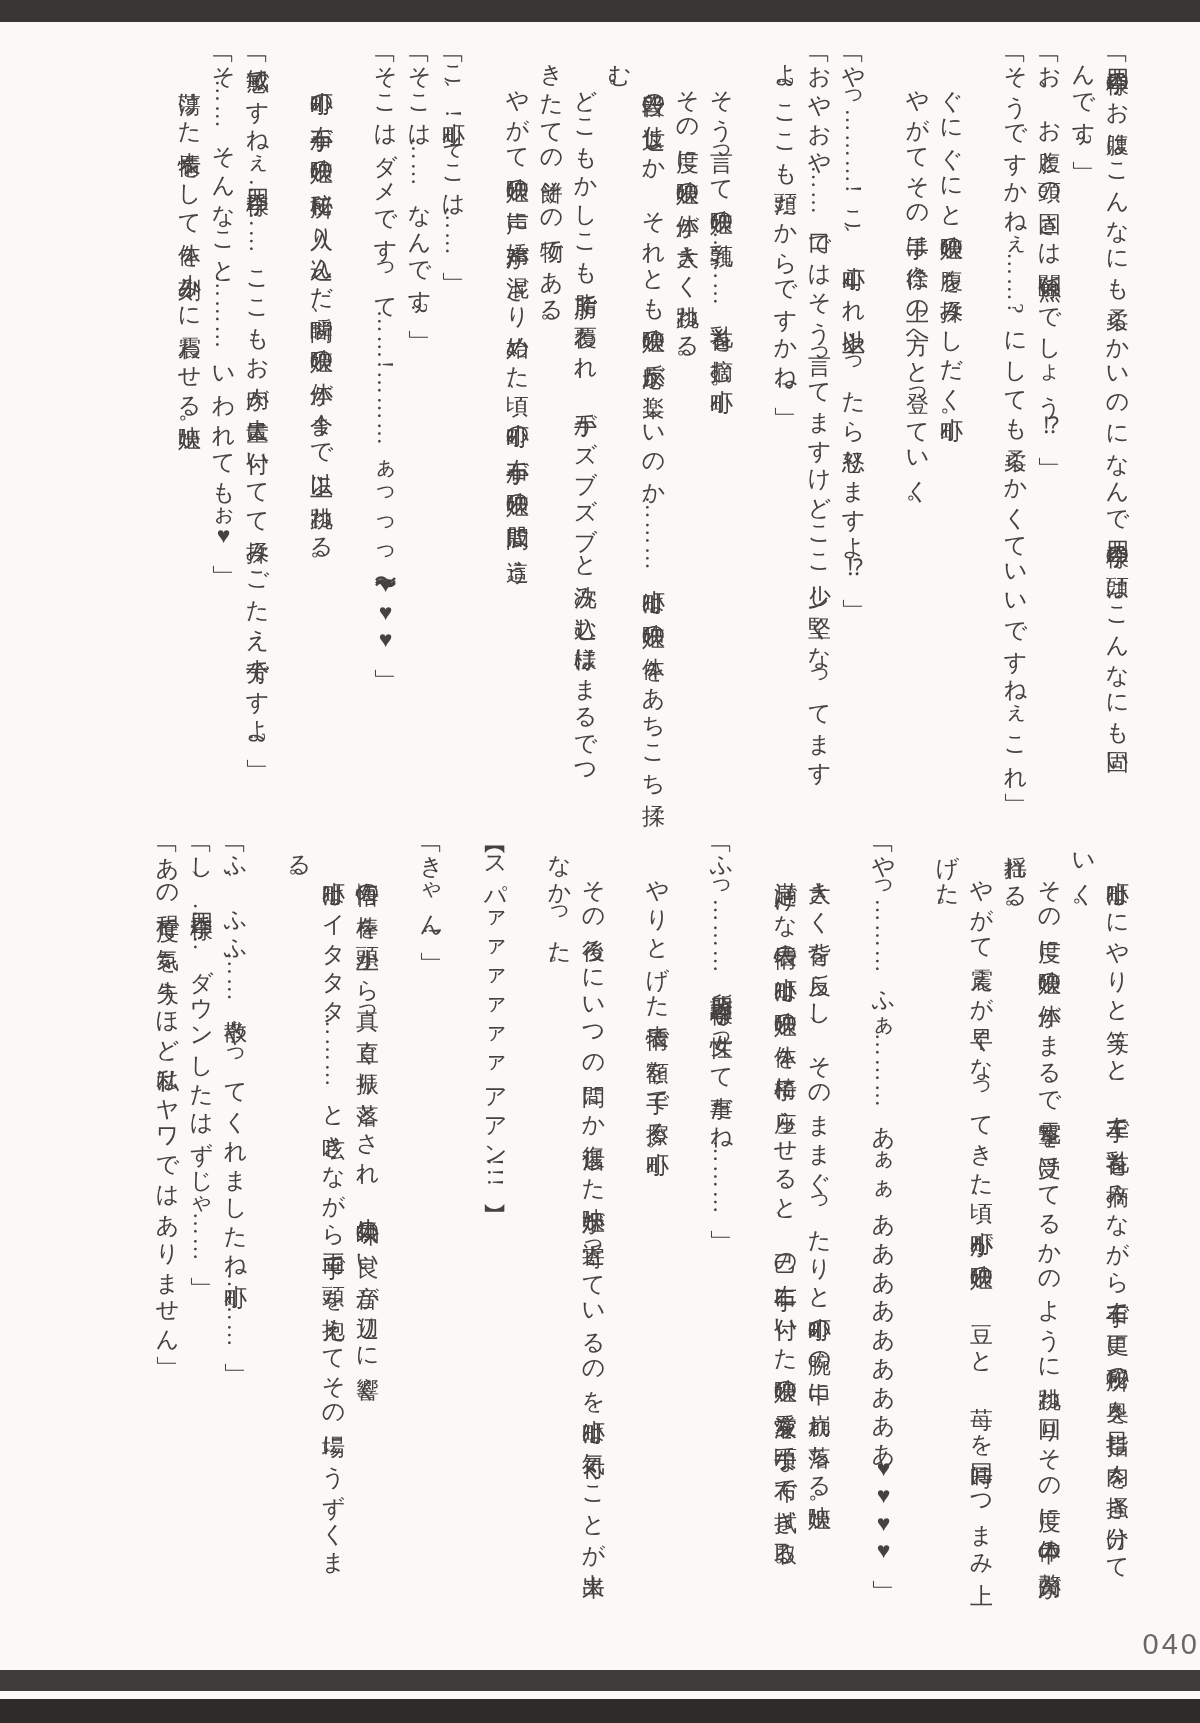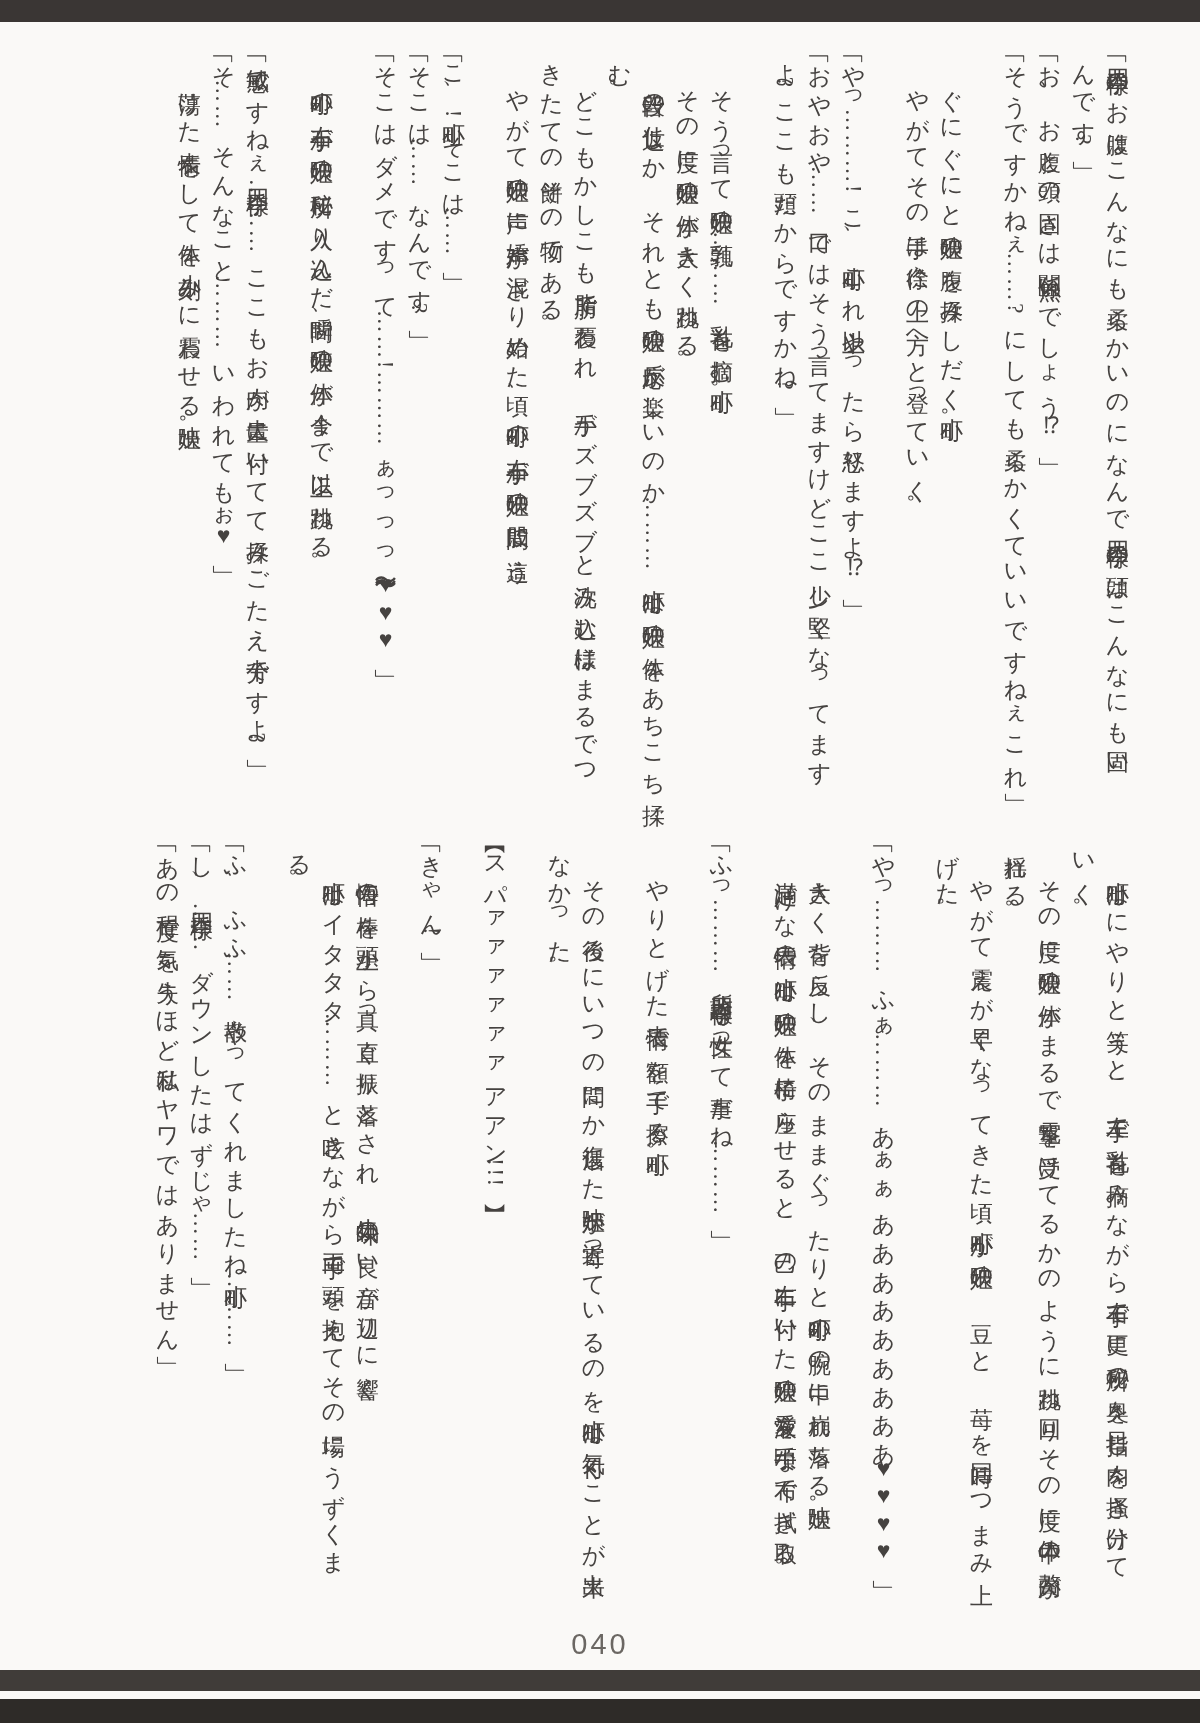--- a/index.html
+++ b/index.html
@@ -26,21 +26,21 @@
     text-align:left;
   }
   .block-top{top:48px;right:66px;height:744px;}
   .block-bottom{top:838px;right:66px;height:752px;}
   .vtext p{margin:0;padding:0;}
   .vtext p.gap{margin-left:30px;}   
   .vtext p.ind{text-indent:1.15em;} 
   .page-number{
     position:absolute;
     top:1628px;left:0;width:1200px;
-    text-align:center;
+    text-align:right;
     font-family:"Liberation Sans", sans-serif;
     font-size:29px;
     letter-spacing:3px;
     color:#6b6763;
   }
 </style>
 </head>
 <body>
 
 <div class="page">

